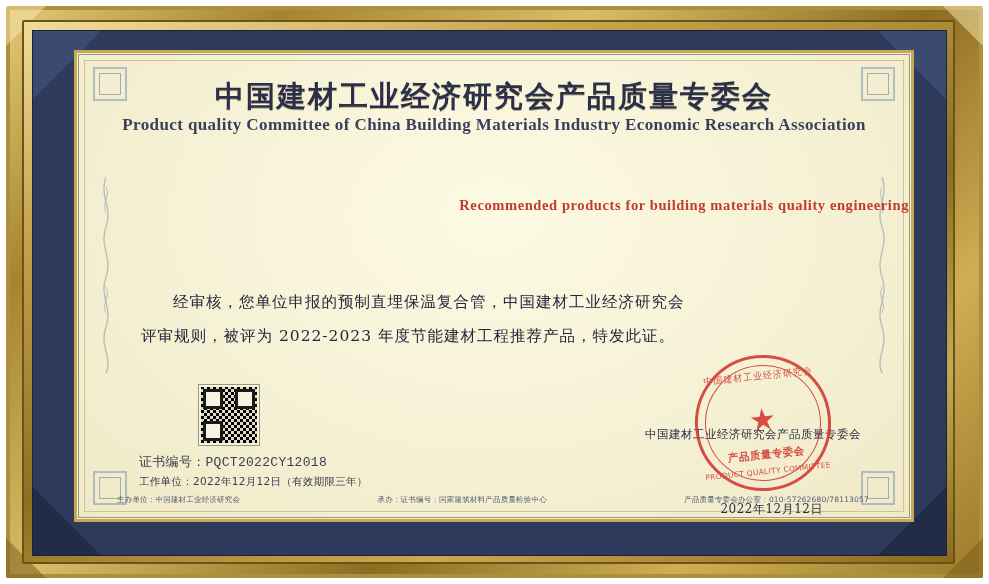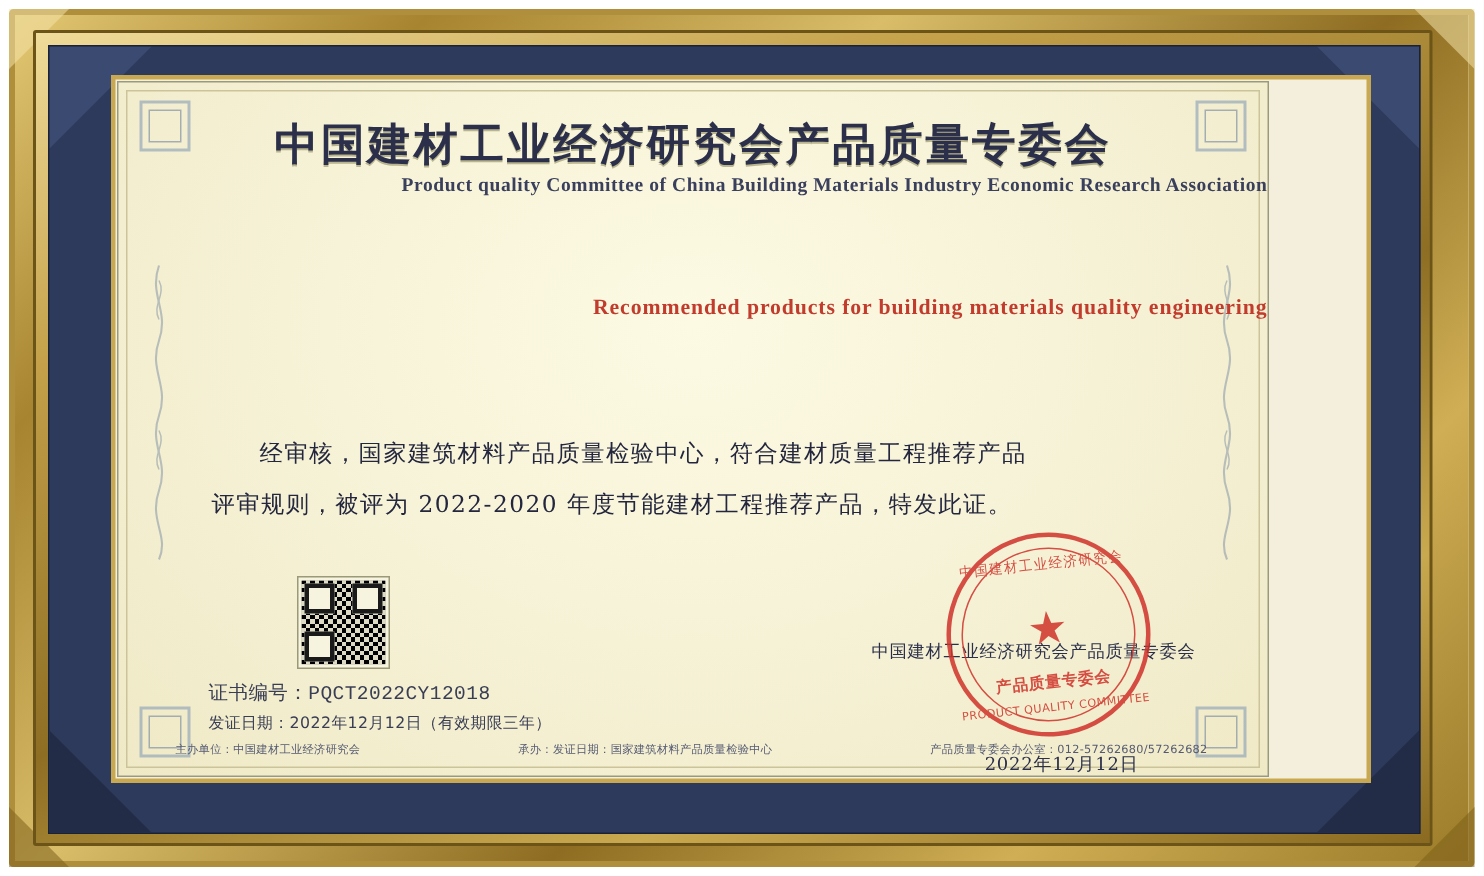--- a/index.html
+++ b/index.html
@@ -72,21 +72,21 @@
     position: absolute;
     left: 74px; top: 50px;
     width: 840px; height: 472px;
     box-sizing: border-box;
     border: 3px solid #c8a951;
     background: #f3efdc;
   }
   .paper {
     position: absolute;
     left: 78px; top: 54px;
-    width: 768px; height: 464px;
+    width: 832px; height: 464px;
     box-sizing: border-box;
     border: 1px solid #9a9a7a;
     background:
       radial-gradient(ellipse at 50% 35%, #fcfae3 0%, #f7f3d8 45%, #efe9c6 100%);
     overflow: hidden;
   }
   .paper-guilloche {
     position: absolute;
     inset: 5px;
     border: 1px solid #cbc49b;
@@ -128,24 +128,24 @@
     font-family: "DejaVu Serif", serif;
     font-weight: bold;
     font-size: 29px;
     letter-spacing: 2px;
     color: #2b2f4a;
     text-shadow: 0 1px 0 #b9b58f;
   }
   .head-en {
     position: absolute;
     left: 0; right: 0; top: 60px;
-    text-align: right;
+    text-align: center;
     font-family: "Liberation Serif", serif;
     font-weight: bold;
-    font-size: 13px;
+    font-size: 17px;
     letter-spacing: .4px;
     color: #3a3f5c;
   }
   .title-cn {
     position: absolute;
     left: 0; right: 0; top: 88px;
     text-align: center;
     font-family: "DejaVu Serif", serif;
     font-weight: bold;
     font-size: 40px;
@@ -364,46 +364,46 @@
       <path d="M9 2 C16 22 2 32 9 52 C16 72 2 82 9 102 C16 122 2 132 9 152 C16 172 2 182 9 198" fill="none" stroke="#7b8da3" stroke-width="1.4"></path>
       <path d="M9 12 C4 22 14 28 9 38" fill="none" stroke="#7b8da3" stroke-width="1"></path>
       <path d="M9 112 C4 122 14 128 9 138" fill="none" stroke="#7b8da3" stroke-width="1"></path>
     </svg>
 
     <div class="head-cn">中国建材工业经济研究会产品质量专委会</div>
     <div class="head-en">Product quality Committee of China Building Materials Industry Economic Research Association</div>
 
     <div class="title-en">Recommended products for building materials quality engineering</div>
 
-    <div class="body-p body-l1">经审核，国家建筑材料产品质量检验中心，符合建材质量工程推荐产品</div>
-    <div class="body-p body-l2">评审规则，被评为 2022-2020 年度节能建材工程推荐产品，特发此证。</div>
+    <div class="body-p body-l1">经审核，您单位申报的预制直埋保温复合管，中国建材工业经济研究会</div>
+    <div class="body-p body-l2">评审规则，被评为 2022-2023 年度节能建材工程推荐产品，特发此证。</div>
 
     <div class="qr">
       <i class="q1"></i>
       <i class="q2"></i>
       <i class="q3"></i>
     </div>
 
     <div class="cert-no">
       <span>证书编号：</span><span>PQCT2022CY12018</span>
     </div>
     <div class="cert-date">
-      <span>发证日期：</span><span>2022年12月12日（有效期限三年）</span>
+      <span>工作单位：</span><span>2022年12月12日（有效期限三年）</span>
     </div>
 
     <div class="issuer-cn">中国建材工业经济研究会产品质量专委会</div>
     <div class="issuer-date">2022年12月12日</div>
 
     <div class="seal">
       <div class="seal-inner"></div>
       <div class="seal-arc">中国建材工业经济研究会</div>
       <div class="seal-star">★</div>
       <div class="seal-bottom">产品质量专委会</div>
       <div class="seal-bottom2">PRODUCT QUALITY COMMITTEE</div>
     </div>
 
     <div class="footer-line">
       <span>主办单位：中国建材工业经济研究会</span>
-      <span>承办：发证日期：国家建筑材料产品质量检验中心</span>
-      <span>产品质量专委会办公室：012-57262680/57262682</span>
+      <span>承办：证书编号：国家建筑材料产品质量检验中心</span>
+      <span>产品质量专委会办公室：010-57262680/78113057</span>
     </div>
   </div>
 </div>
 
 </body></html>

